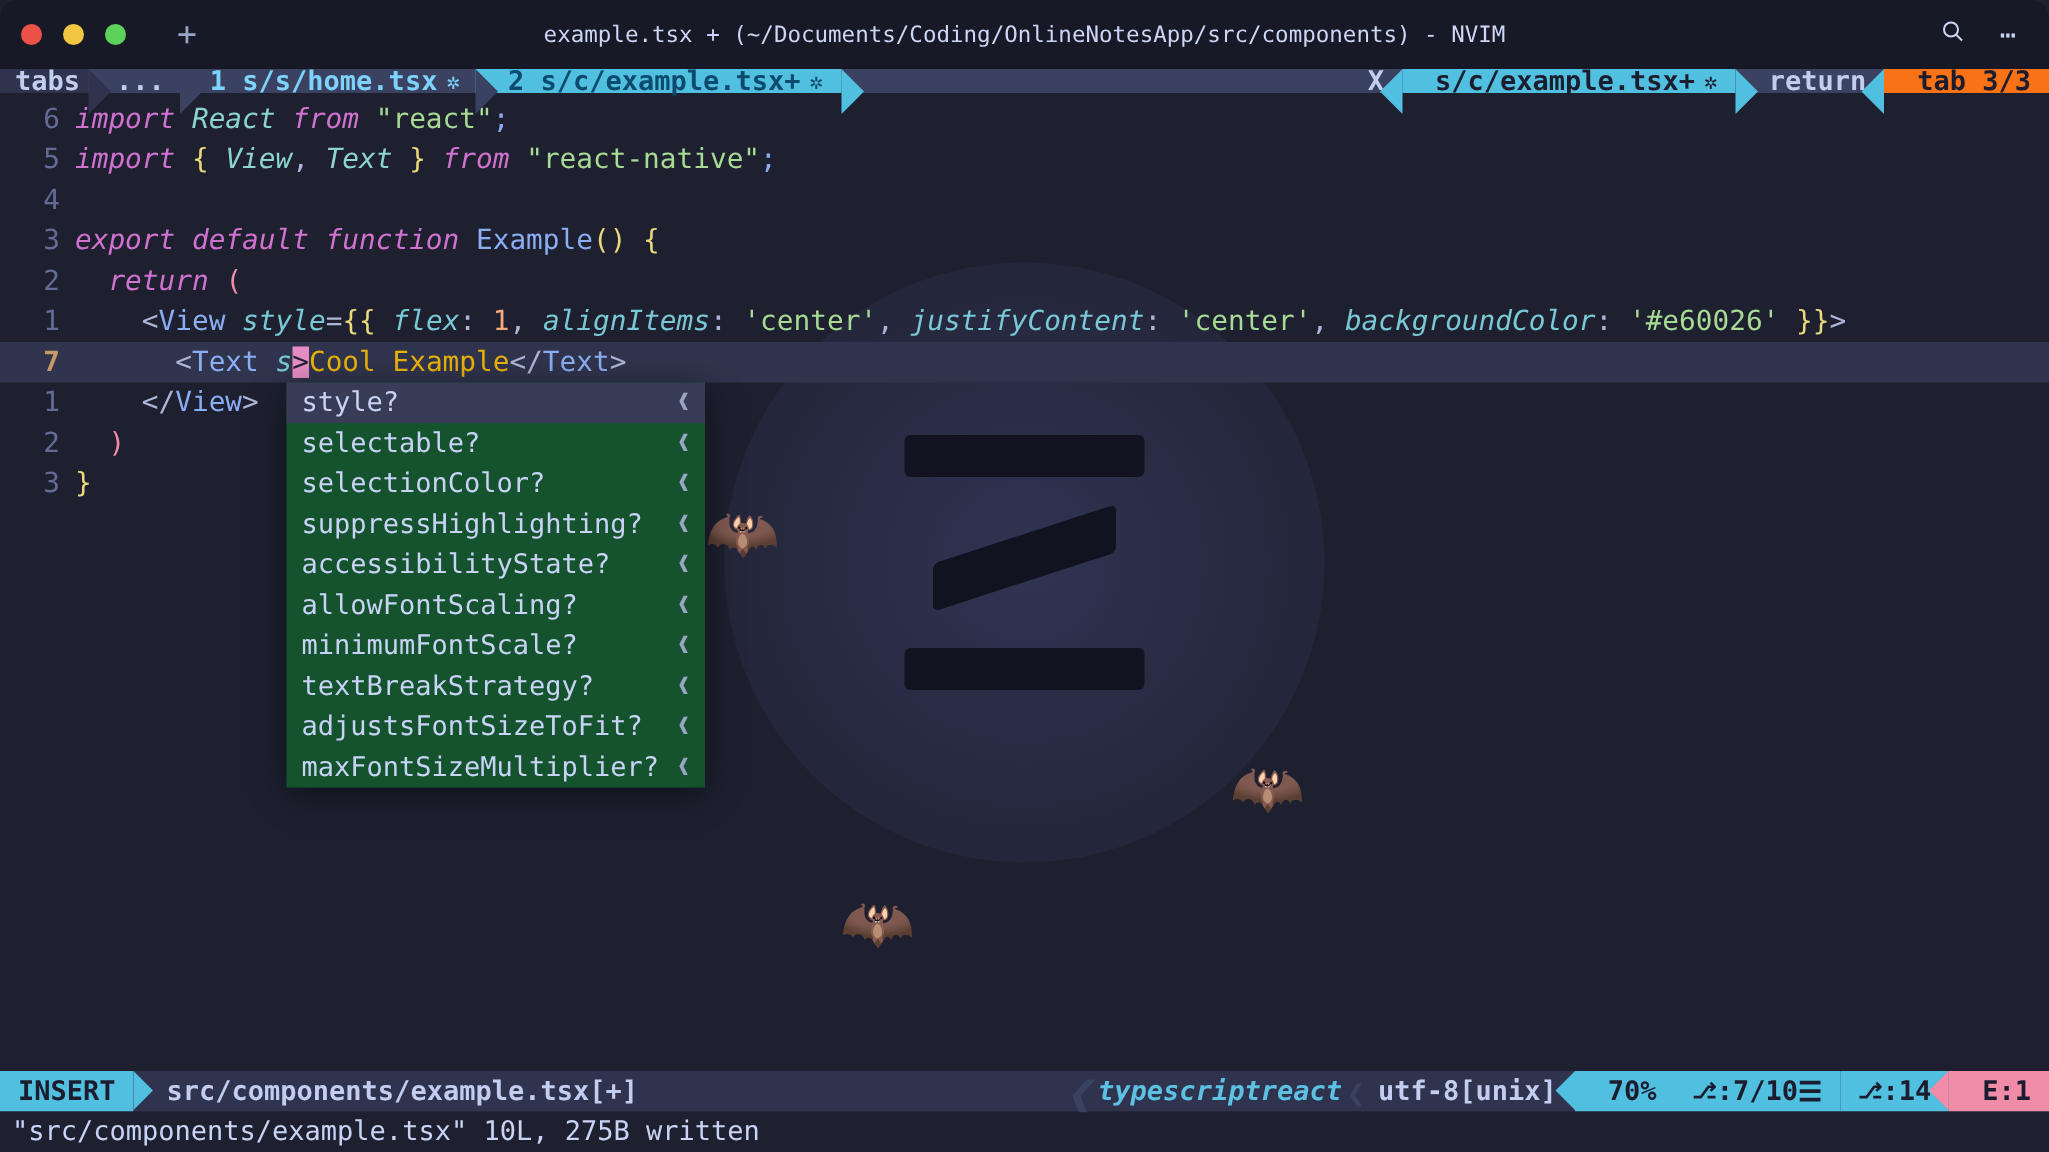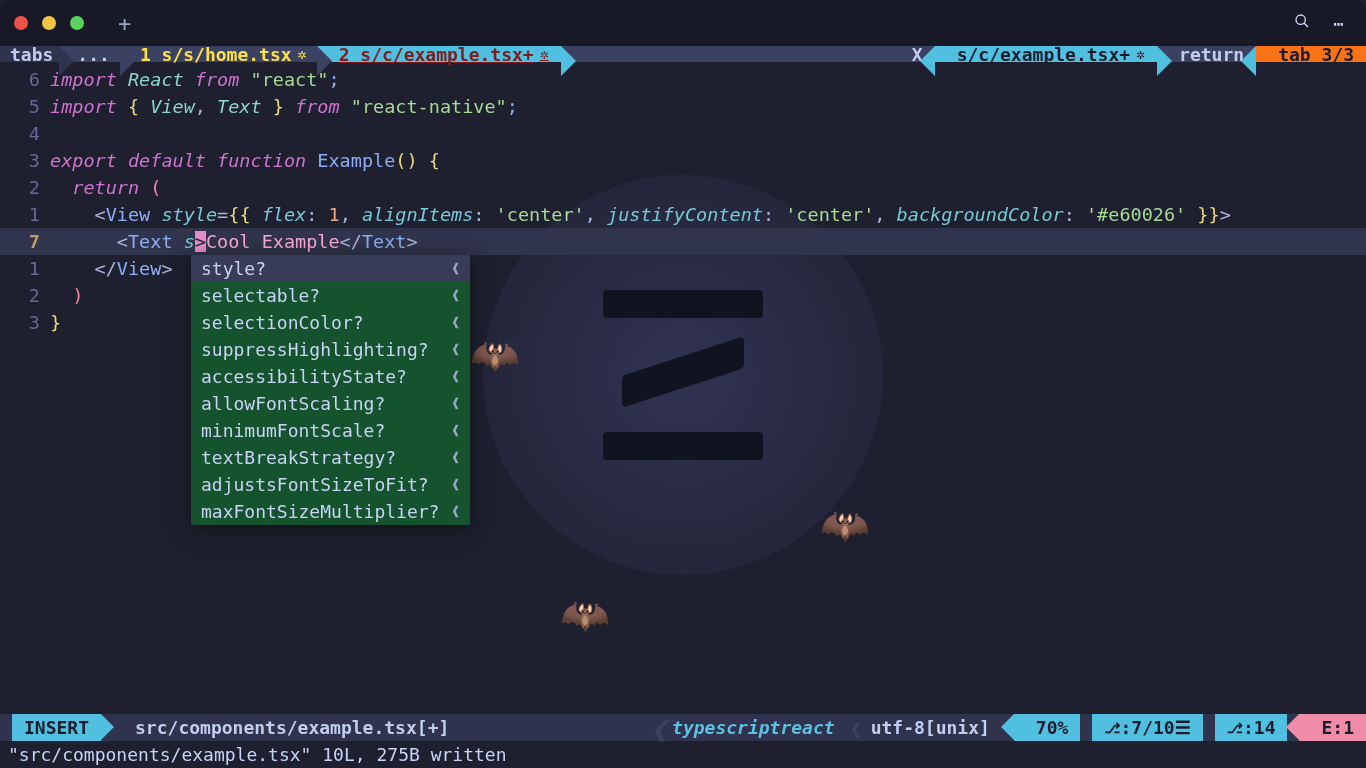--- a/index.html
+++ b/index.html
@@ -53,24 +53,24 @@
   }
   .seg .sep-r { right: -15px; border-left-width: 15px; border-left-style: solid; z-index: 2; }
   .seg .sep-l { left: -15px; border-right-width: 15px; border-right-style: solid; z-index: 2; }
 
   .tabs-lbl { background: #2f334d; color: #c2cdf0; padding-right: 6px; }
   .tabs-lbl .sep-r { border-left-color: #2f334d; }
 
   .ellipsis { background: #3b4261; color: #c2cdf0; padding-left: 18px !important; }
   .ellipsis .sep-r { border-left-color: #3b4261; }
 
-  .tab-inactive { background: #3b4261; color: #fde047; padding-left: 20px !important; }
+  .tab-inactive { background: #3b4261; color: #7dd3fc; padding-left: 20px !important; }
   .tab-inactive .sep-r { border-left-color: #3b4261; }
 
-  .tab-active { background: #51c0e0; color: #7f1d1d; padding-left: 22px !important; padding-right: 12px !important; text-decoration: underline; }
+  .tab-active { background: #51c0e0; color: #0c4a6e; padding-left: 22px !important; padding-right: 12px !important; }
   .tab-active .sep-r { border-left-color: #51c0e0; }
 
   .gear { font-size: 15px; margin-left: 6px; color: inherit; display: inline-block; }
 
   .tab-fill { flex: 1; background: #3b4261; }
 
   .right-group { display: flex; align-items: stretch; }
   .close-x { background: #3b4261; color: #c2cdf0; padding: 0 12px; }
   .right-file { background: #51c0e0; color: #1b1d2e; padding: 0 12px 0 22px; }
   .right-file .sep-l { border-right-color: #51c0e0; }
@@ -104,21 +104,21 @@
   .mod { color: #8bd5ca; font-style: italic; }
   .str { color: #a6da95; }
   .punc { color: #8aadf4; }
   .tag { color: #8aadf4; }
   .prop { color: #79c8d6; font-style: italic; }
   .num { color: #f5a97f; }
   .fn { color: #8aadf4; }
   .brace-r { color: #f08ba8; }
   .brace-y { color: #ead97c; }
   .delim { color: #adb5d8; }
-  .cool { color: #f9a8d4; }
+  .cool { color: #eab308; }
 
   
   .popup {
     position: absolute;
     top: 193px;
     left: 191px;
     background: #14532d;
     box-shadow: 0 4px 20px rgba(0,0,0,.5);
     font-size: 18px;
     line-height: 27px;
@@ -127,21 +127,21 @@
   .popup-row.sel { background: #383c56; }
   .popup-row .txt-itm { flex: 1; color: #c8d3f5; white-space: pre; }
   .popup-row .kind-ico { color: #9aa4c5; font-size: 14px; }
 
   
   .statusline {
     position: absolute; bottom: 27px; left: 0; right: 0; height: 27px;
     display: flex; align-items: stretch; font-weight: bold; font-size: 18px;
     background: #2f334d;
   }
-  .sl-seg { display: flex; align-items: center; padding: 11px 12px; position: relative; white-space: nowrap; margin-left: 12px; }
+  .sl-seg { display: flex; align-items: center; padding: 11px 12px; position: relative; white-space: nowrap; }
   .sl-seg .sep-r, .sl-seg .sep-l {
     position: absolute; top: 0; width: 0; height: 0;
     border-top: 13.5px solid transparent; border-bottom: 13.5px solid transparent;
   }
   .sl-seg .sep-r { right: -13px; border-left-width: 13px; border-left-style: solid; z-index: 3; }
   .sl-seg .sep-l { left: -13px; border-right-width: 13px; border-right-style: solid; z-index: 3; }
 
   .mode { background: #51c0e0; color: #1b1d2e; }
   .mode .sep-r { border-left-color: #51c0e0; }
   .file-path { background: #2f334d; color: #c2cdf0; padding-left: 22px !important; }
@@ -166,20 +166,21 @@
 </head>
 <body>
 
 <div class="titlebar">
   <div class="traffic">
     <div class="dot red"></div>
     <div class="dot yellow"></div>
     <div class="dot green"></div>
   </div>
   <div class="plus">+</div>
+  <div class="win-title">example.tsx + (~/Documents/Coding/OnlineNotesApp/src/components) - NVIM</div>
   <div class="search-ico">
     <svg width="16" height="16" viewBox="0 0 24 24" fill="none" stroke="currentColor" stroke-width="2">
         <circle cx="10" cy="10" r="7"></circle>
         <line x1="21" y1="21" x2="15" y2="15"></line>
       </svg>
   </div>
   <div class="more-ico">⋯</div>
 </div>
 
 <div class="tabline">

